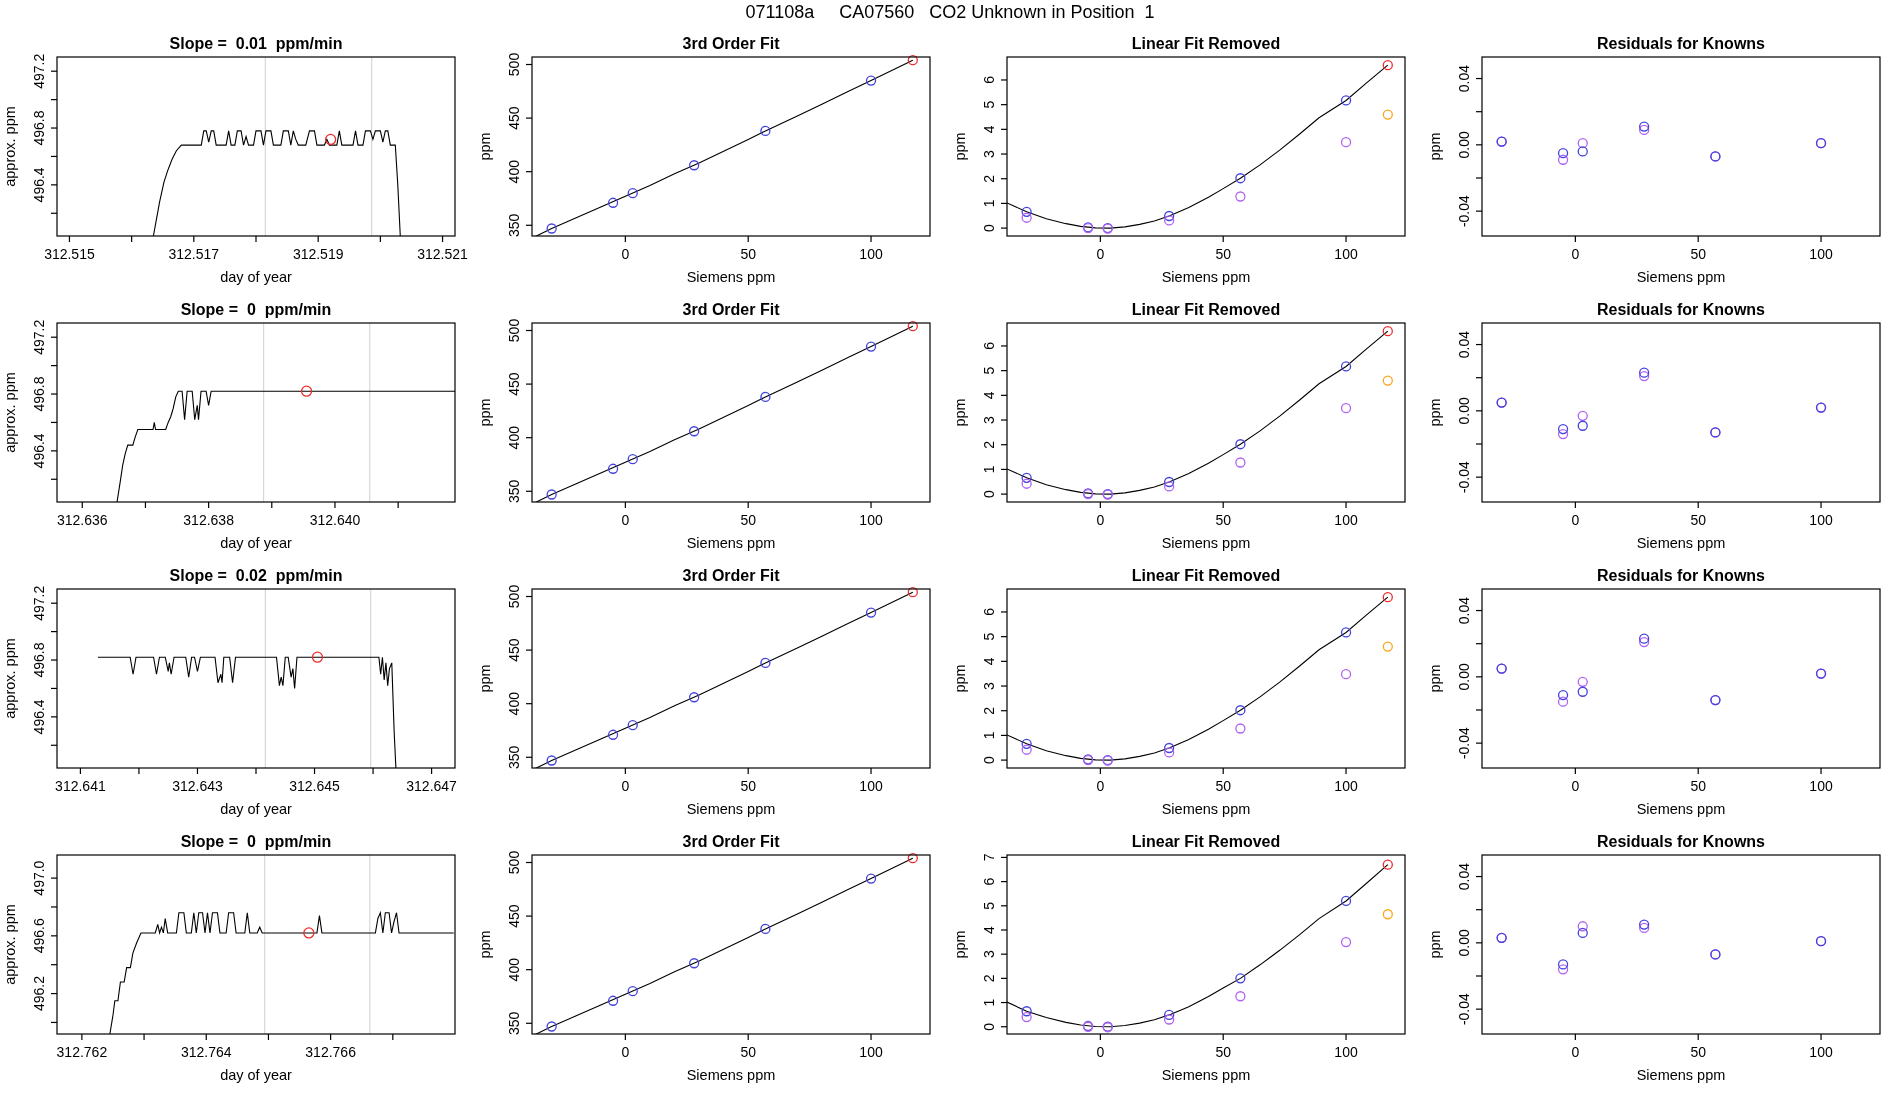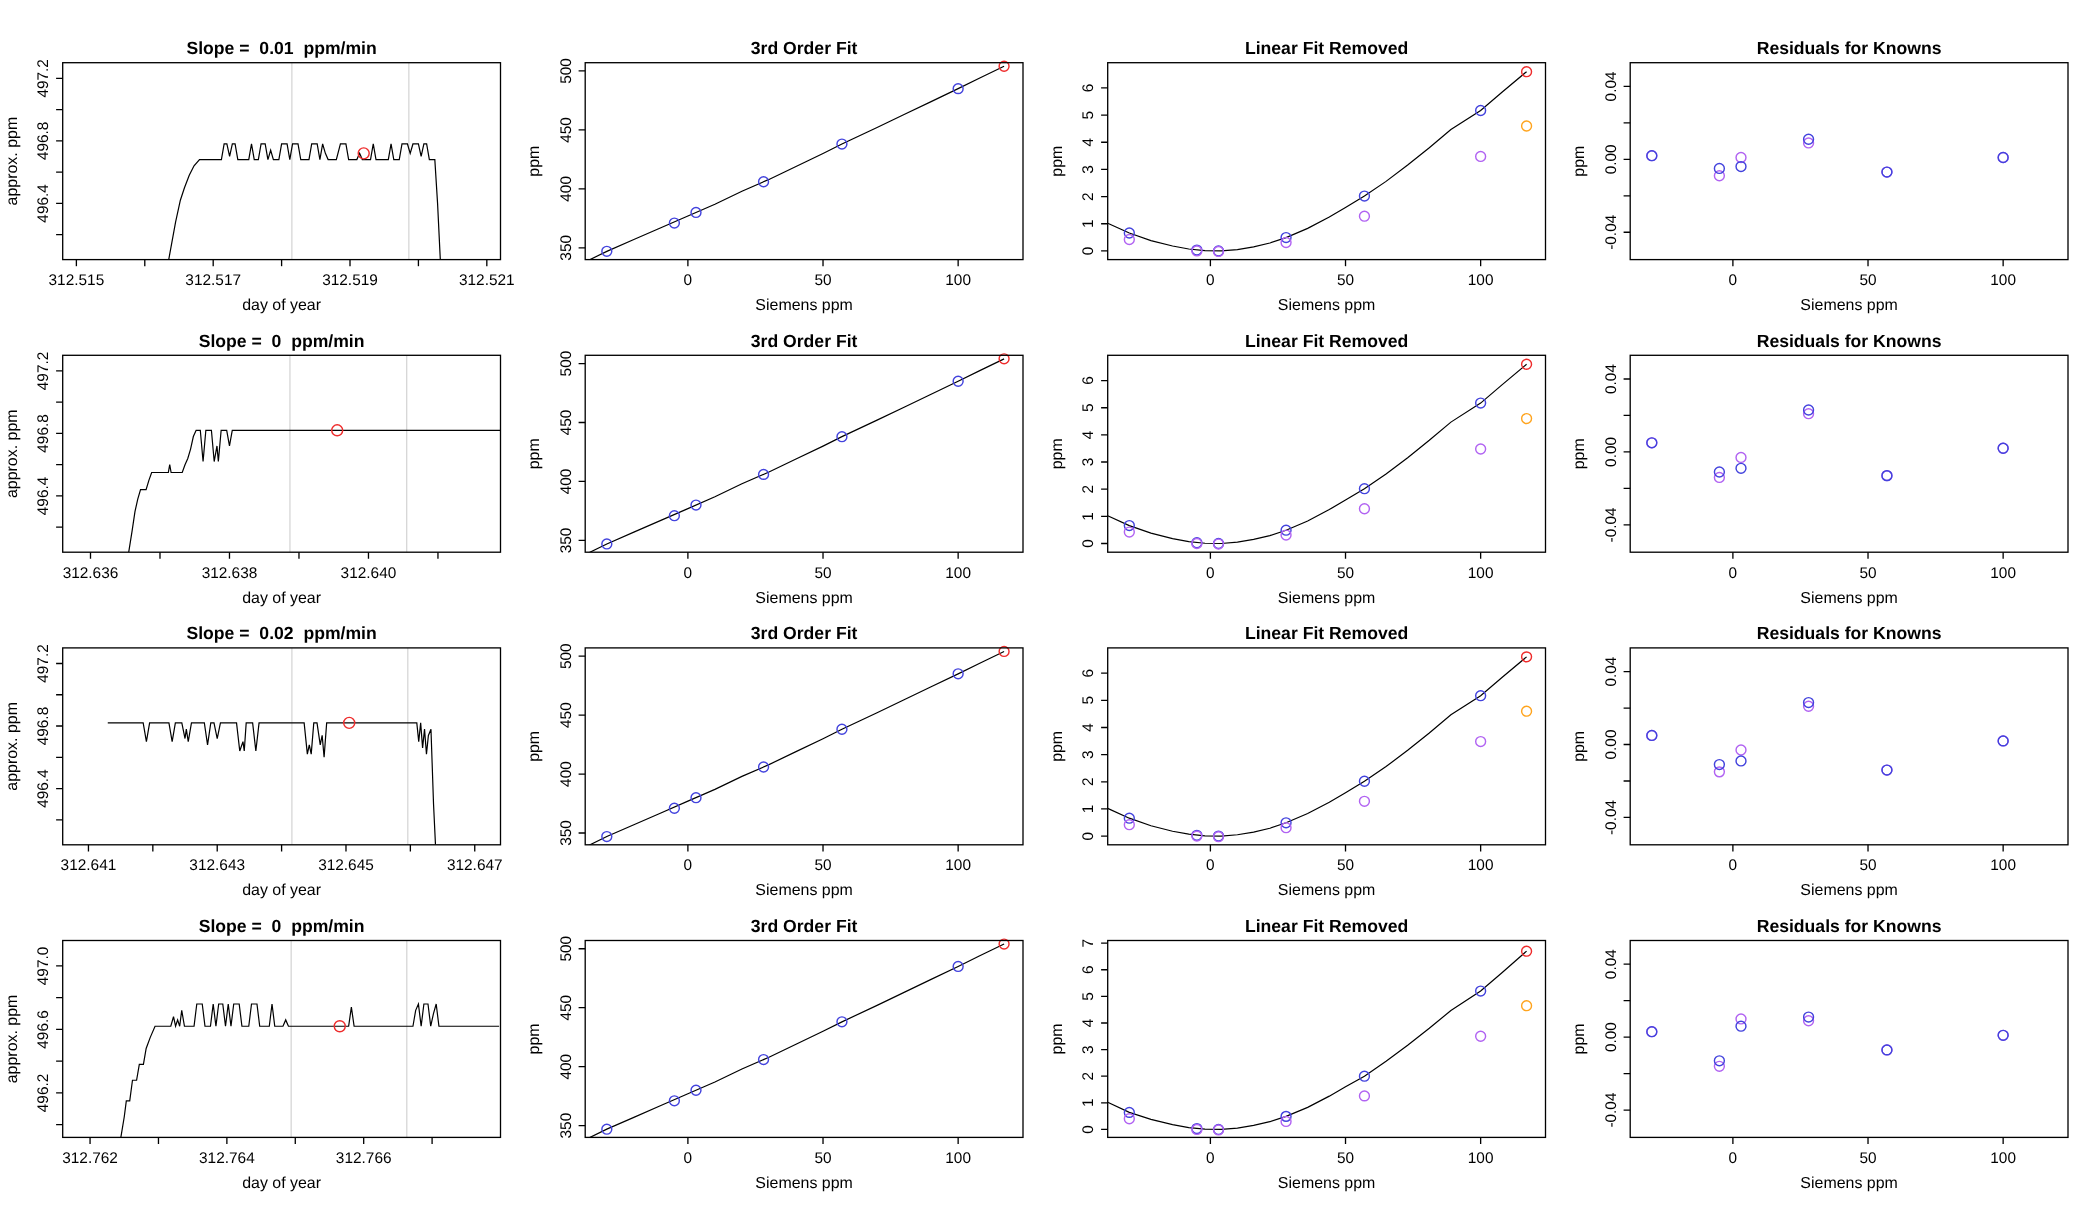--- a/index.html
+++ b/index.html
@@ -8,20 +8,21 @@
   .fig-title{position:absolute;top:2px;left:0;width:100%;text-align:center;
              font-size:18px;white-space:pre;}
   #grid{position:absolute;top:34px;left:0;display:grid;
         grid-template-columns:repeat(4,475px);grid-auto-rows:266px;}
   svg text{fill:#000;}
 </style>
 </head>
 <body>
 
 <div class="figure">
+  <div class="fig-title">071108a     CA07560   CO2 Unknown in Position  1</div>
   <div id="grid">
       <svg width="475" height="266">
         <defs>
           <clipPath id="clip0">
             <rect x="57" y="23" width="398" height="179"></rect>
           </clipPath>
         </defs>
         <g>
           <line x1="265.32812499936483" y1="23" x2="265.32812499936483" y2="202" stroke="#d7d7d7" stroke-width="1.2"></line>
           <line x1="371.6687499988401" y1="23" x2="371.6687499988401" y2="202" stroke="#d7d7d7" stroke-width="1.2"></line>

